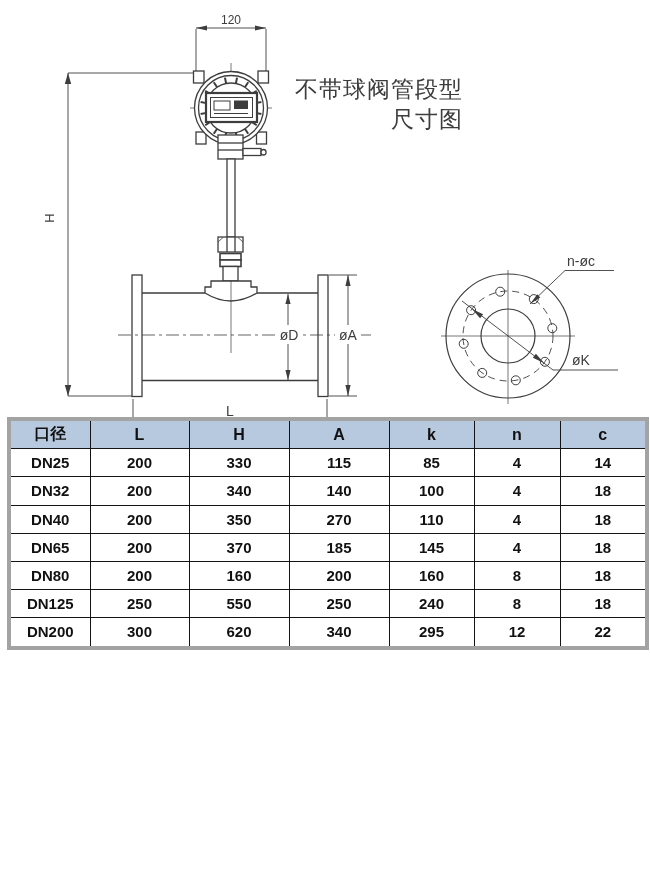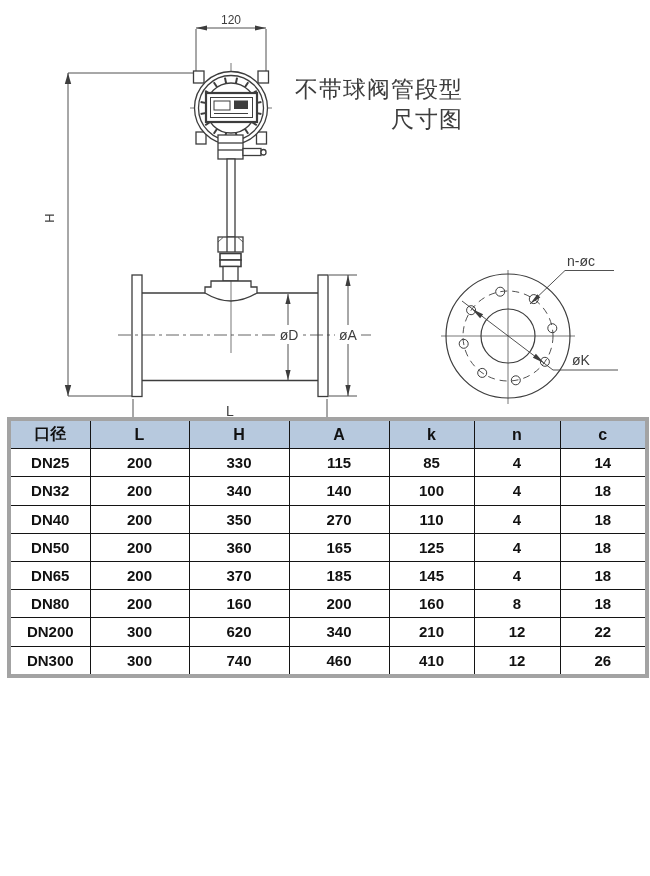--- a/index.html
+++ b/index.html
@@ -212,58 +212,49 @@
     <tr>
       <td>DN40</td>
         <td>200</td>
         <td>350</td>
         <td>270</td>
         <td>110</td>
         <td>4</td>
         <td>18</td>
     </tr>
     <tr>
-      <td>DN50</td>
-        <td>200</td>
-        <td>360</td>
-        <td>165</td>
-        <td>125</td>
-        <td>4</td>
-        <td>18</td>
-    </tr>
-    <tr>
       <td>DN65</td>
         <td>200</td>
         <td>370</td>
         <td>185</td>
         <td>145</td>
         <td>4</td>
         <td>18</td>
     </tr>
     <tr>
       <td>DN80</td>
         <td>200</td>
         <td>160</td>
         <td>200</td>
         <td>160</td>
+        <td>8</td>
+        <td>18</td>
+    </tr>
+    <tr>
+      <td>DN125</td>
+        <td>250</td>
+        <td>550</td>
+        <td>250</td>
+        <td>240</td>
         <td>8</td>
         <td>18</td>
     </tr>
     <tr>
       <td>DN200</td>
         <td>300</td>
         <td>620</td>
         <td>340</td>
-        <td>210</td>
+        <td>295</td>
         <td>12</td>
         <td>22</td>
     </tr>
-    <tr>
-      <td>DN300</td>
-        <td>300</td>
-        <td>740</td>
-        <td>460</td>
-        <td>410</td>
-        <td>12</td>
-        <td>26</td>
-    </tr>
   </tbody>
 </table>
 
 </body></html>

